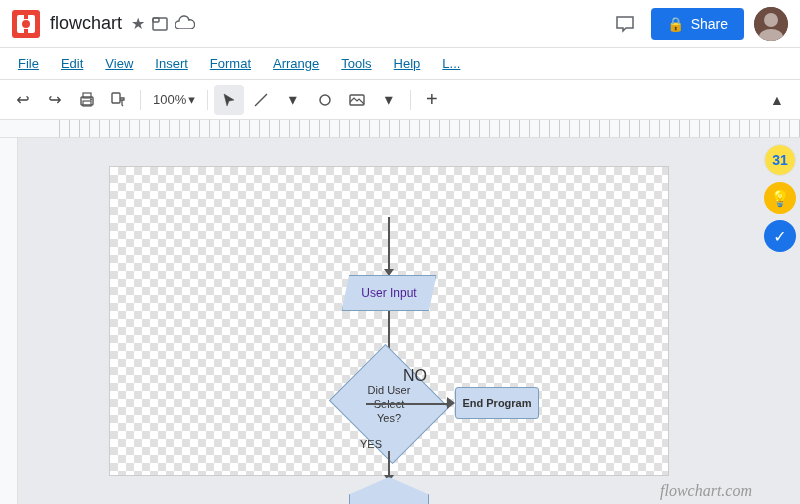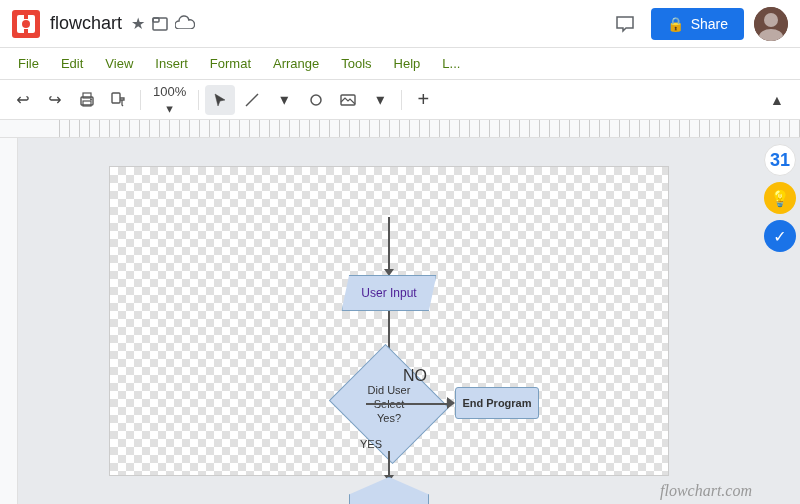--- a/index.html
+++ b/index.html
@@ -74,23 +74,24 @@
       align-items: center;
       height: 32px;
       background: #fff;
       padding: 0 8px;
       border-bottom: 1px solid #e0e0e0;
       gap: 2px;
     }
     .menu-item {
       padding: 4px 10px;
       font-size: 13px;
-      color: #4d7c0f;
+      color: #0369a1;
       cursor: pointer;
       border-radius: 4px;
+      text-decoration: underline;
     }
 
     
     #toolbar {
       display: flex;
       align-items: center;
       height: 40px;
       background: #fff;
       padding: 0 8px;
       border-bottom: 1px solid #e0e0e0;
@@ -118,21 +119,20 @@
     }
     .toolbar-dropdown {
       display: flex;
       align-items: center;
       gap: 2px;
       padding: 4px 6px;
       border-radius: 4px;
       cursor: pointer;
       font-size: 13px;
       color: #444;
-      flex-direction: column;
     }
     #collapse-btn {
       position: absolute;
       right: 8px;
       top: 50%;
       transform: translateY(-50%);
       width: 30px;
       height: 30px;
       border: none;
       background: none;
@@ -223,21 +223,21 @@
     .sidebar-icon {
       width: 32px;
       height: 32px;
       border-radius: 50%;
       display: flex;
       align-items: center;
       justify-content: center;
       cursor: pointer;
       font-size: 16px;
     }
-    .sidebar-icon.calendar { background: #ffffff; border: 1px solid #e0e0e0; color: #1a73e8; font-size: 18px; font-weight: bold; }
+    .sidebar-icon.calendar { background: #fde047; border: 1px solid #e0e0e0; color: #1a73e8; font-size: 14px; font-weight: bold; }
     .sidebar-icon.lightbulb { background: #fbbc04; color: #fff; }
     .sidebar-icon.checkmark { background: #1a73e8; color: #fff; }
 
     
     #fc-diamond-wrap {
       position: absolute;
       top: 192px;
       left: 50%;
       transform: translateX(-50%);
       width: 100px;

